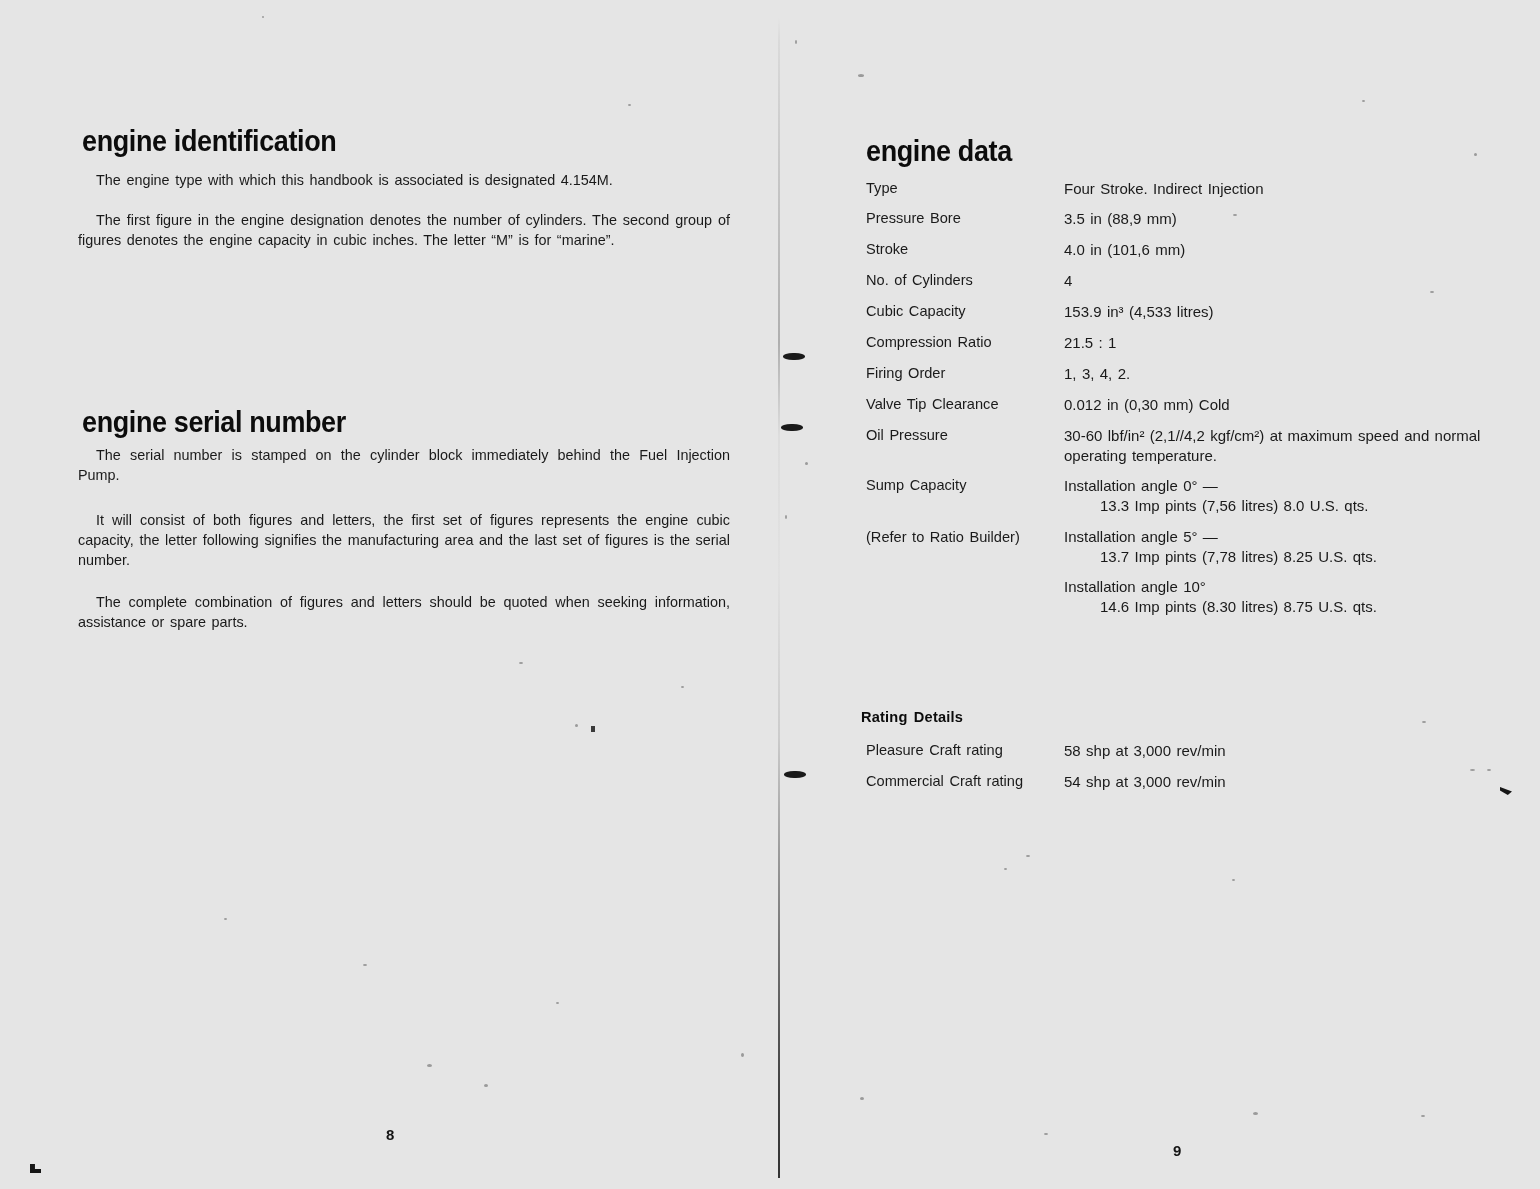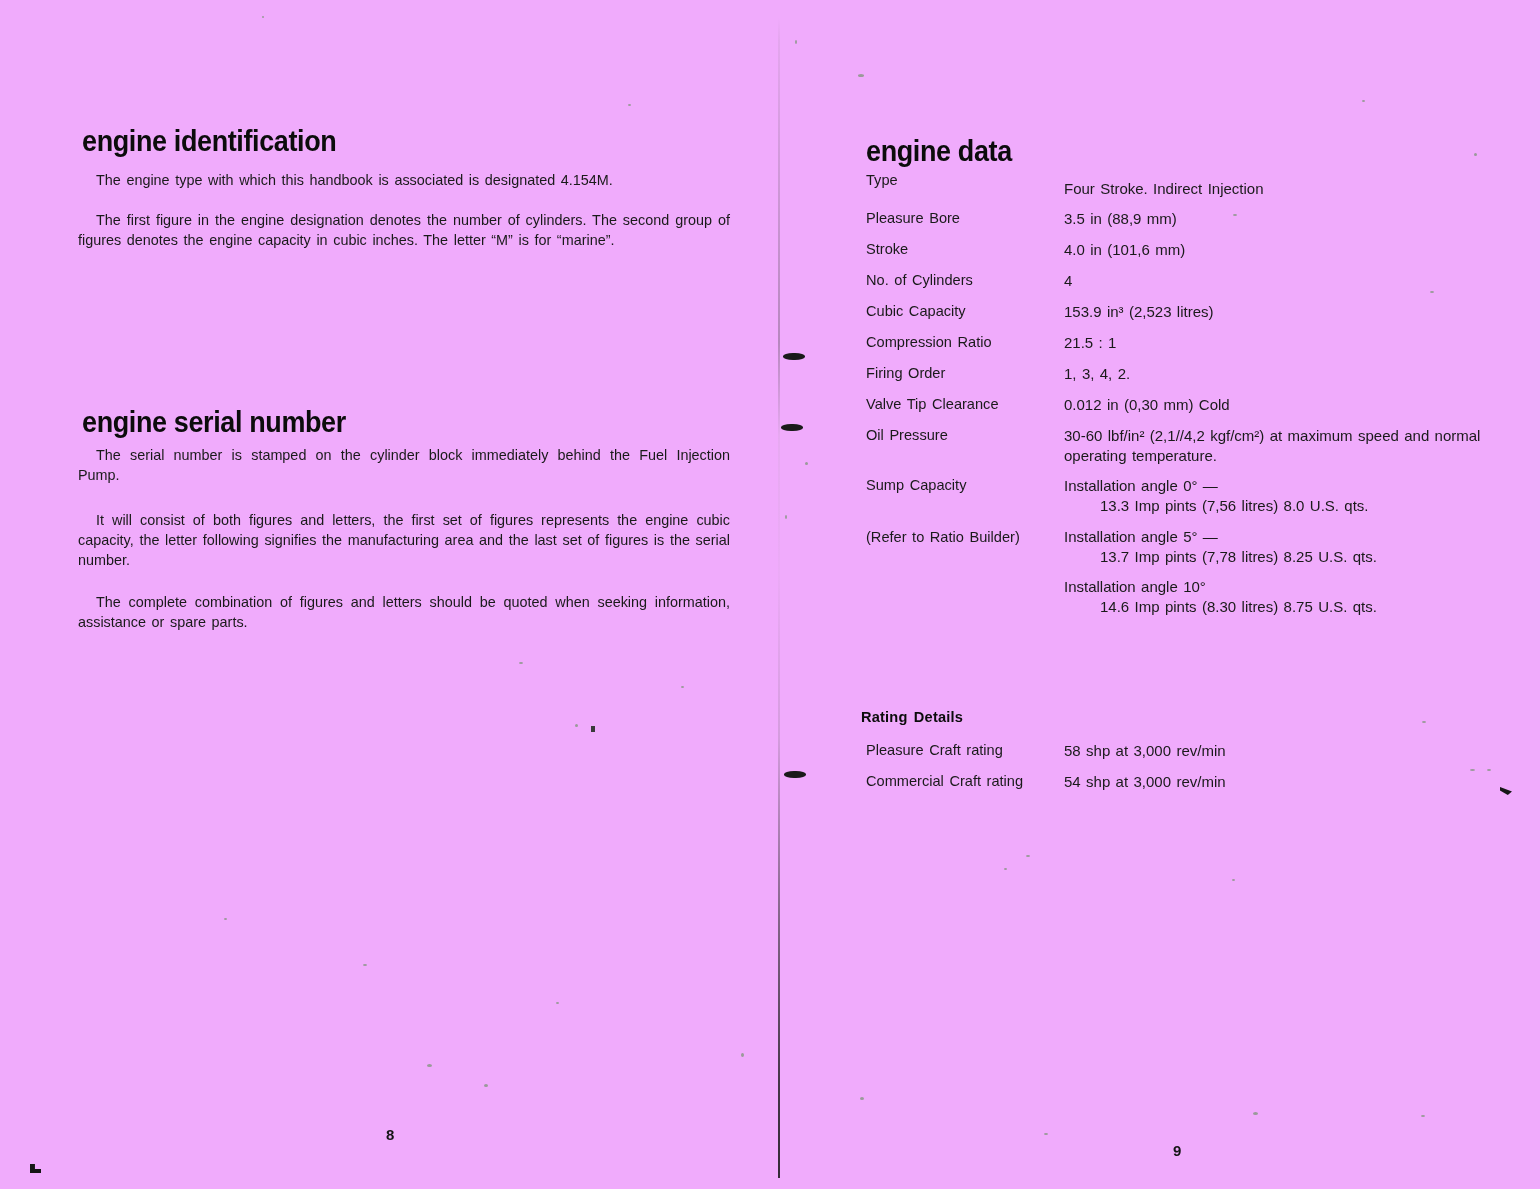--- a/index.html
+++ b/index.html
@@ -10,21 +10,21 @@
   }
   body {
     font-family: "Liberation Sans", sans-serif;
     color: #111111;
   }
 
   #page {
     position: relative;
     width: 1540px;
     height: 1189px;
-    background: #f0abfc;
+    background: #e5e5e5;
     overflow: hidden;
   }
 
   
   .heading {
     position: absolute;
     font-family: "Liberation Sans", sans-serif;
     font-weight: bold;
     font-size: 29px;
     letter-spacing: -0.4px;
@@ -165,35 +165,35 @@
       <span class="indent-first">The complete combination of figures and letters should be quoted when seeking information, assistance or spare parts.</span>
     </div>
 
     <div class="page-number" style="left:386px; top:1126px;">8</div>
   </div>
 
   <div>
 
     <div class="heading" style="left:866px; top:135px;">engine data</div>
 
-    <div class="spec-label" style="top:171px;">Type</div>
-    <div class="spec-label" style="top:209px;">Pleasure Bore</div>
+    <div class="spec-label" style="top:179px;">Type</div>
+    <div class="spec-label" style="top:209px;">Pressure Bore</div>
     <div class="spec-label" style="top:240px;">Stroke</div>
     <div class="spec-label" style="top:271px;">No. of Cylinders</div>
     <div class="spec-label" style="top:302px;">Cubic Capacity</div>
     <div class="spec-label" style="top:333px;">Compression Ratio</div>
     <div class="spec-label" style="top:364px;">Firing Order</div>
     <div class="spec-label" style="top:395px;">Valve Tip Clearance</div>
     <div class="spec-label" style="top:426px;">Oil Pressure</div>
 
     <div class="spec-value" style="top:179px;">Four Stroke. Indirect Injection</div>
     <div class="spec-value" style="top:209px;">3.5 in (88,9 mm)</div>
     <div class="spec-value" style="top:240px;">4.0 in (101,6 mm)</div>
     <div class="spec-value" style="top:271px;">4</div>
-    <div class="spec-value" style="top:302px;">153.9 in³ (2,523 litres)</div>
+    <div class="spec-value" style="top:302px;">153.9 in³ (4,533 litres)</div>
     <div class="spec-value" style="top:333px;">21.5 : 1</div>
     <div class="spec-value" style="top:364px;">1, 3, 4, 2.</div>
     <div class="spec-value" style="top:395px;">0.012 in (0,30 mm) Cold</div>
     <div class="spec-value" style="top:426px; width:450px;">30-60 lbf/in² (2,1//4,2 kgf/cm²) at maximum speed and normal operating temperature.</div>
 
     <div class="spec-label" style="top:476px;">Sump Capacity</div>
     <div class="spec-label" style="top:528px;">(Refer to Ratio Builder)</div>
 
     <div class="spec-value" style="top:476px;">
       <span>Installation angle 0° —</span>

